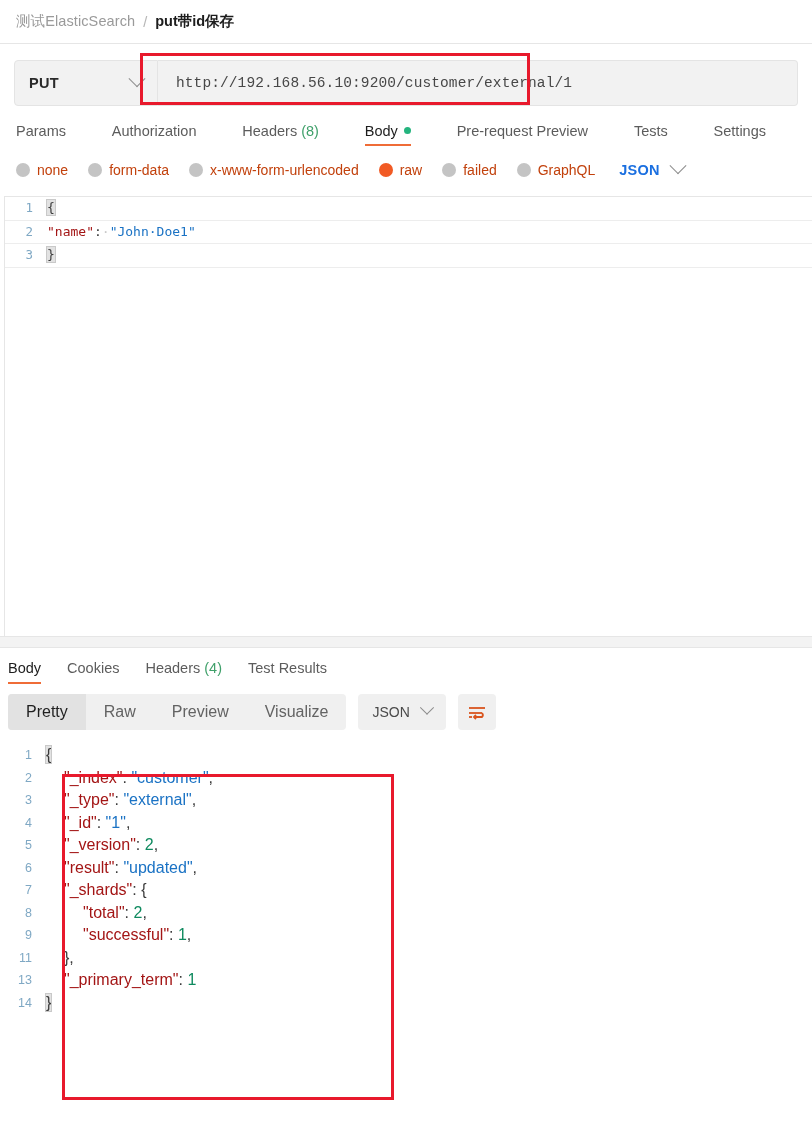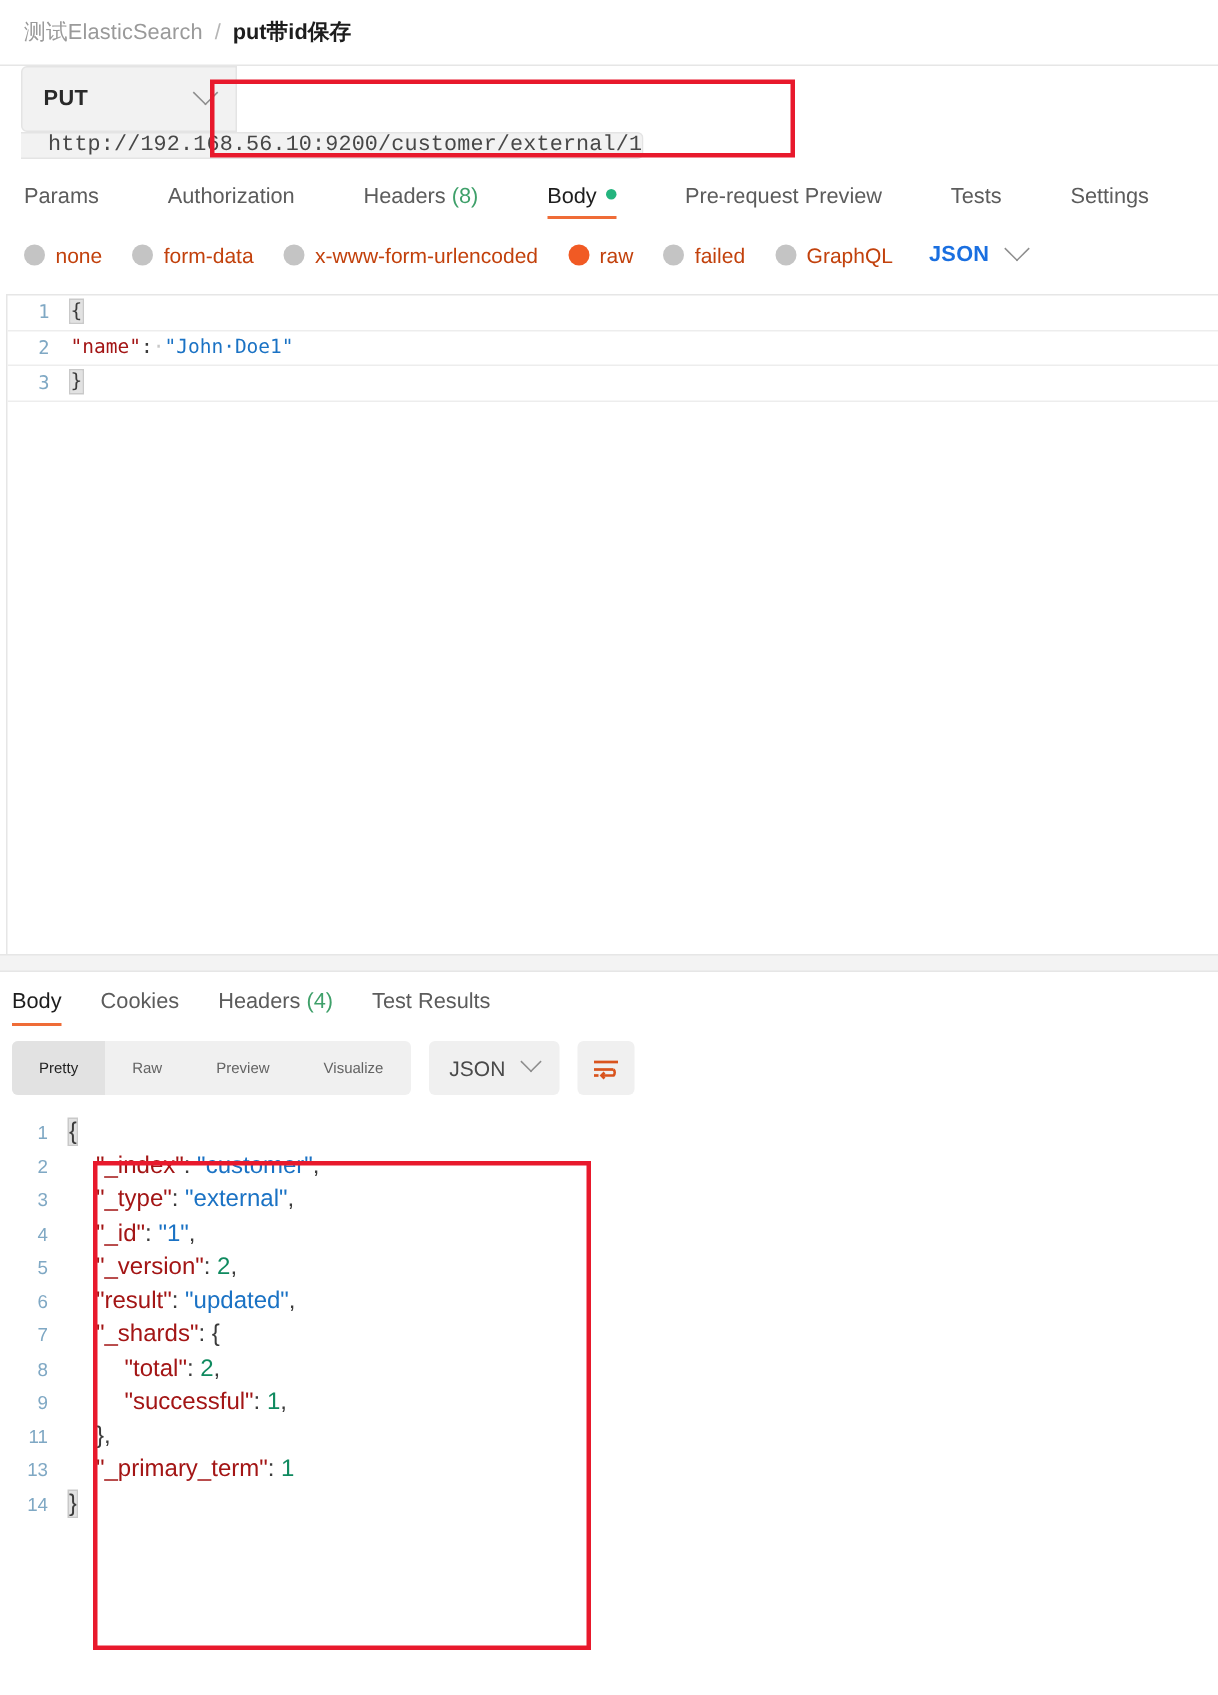--- a/index.html
+++ b/index.html
@@ -40,24 +40,23 @@
     font-size: 14.5px;
     color: #1d1d1d;
     font-weight: bold;
   }
 
   
   .url-row {
     position: relative;
     height: 62px;
     display: flex;
-    align-items: flex-start;
+    align-items: flex-end;
     padding: 0 14px;
     box-sizing: border-box;
-    flex-direction: column;
   }
   .method-box {
     width: 144px;
     height: 46px;
     background: #f2f2f2;
     border: 1px solid #e4e4e4;
     border-radius: 4px 0 0 4px;
     display: flex;
     align-items: center;
     justify-content: space-between;
@@ -286,21 +285,21 @@
     display: flex;
     background: #f0f0f0;
     border-radius: 4px;
     overflow: hidden;
     height: 36px;
   }
   .seg {
     display: flex;
     align-items: center;
     padding: 0 18px;
-    font-size: 10px;
+    font-size: 16px;
     color: #636363;
     cursor: pointer;
     white-space: nowrap;
     text-align: center;
   }
   .seg.active {
     background: #e2e2e2;
     color: #1f1f1f;
   }
   .pill {

